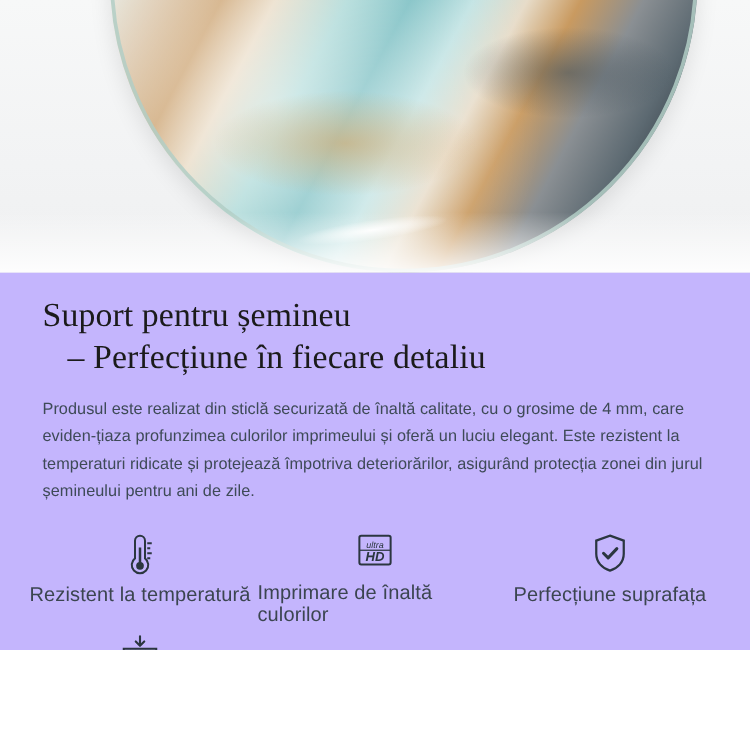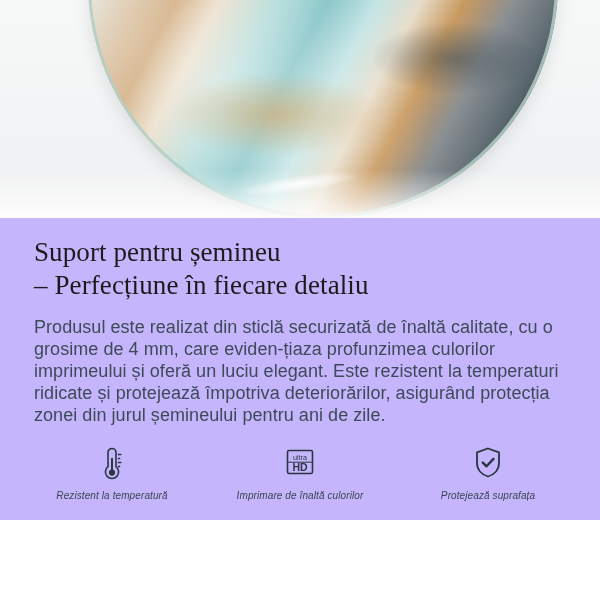--- a/index.html
+++ b/index.html
@@ -119,25 +119,26 @@
     padding: 18px 34px 0 34px;
     font-family: "Liberation Serif", serif;
     font-size: 27px;
     line-height: 33px;
     font-weight: 400;
     color: #1b1b1b;
     letter-spacing: 0.1px;
   }
   .headline .line2 {
     display: block;
+    margin-left: 20px;
   }
   .body-copy {
     margin: 0;
     padding: 14px 38px 0 34px;
-    font-size: 18px;
+    font-size: 13px;
     line-height: 22px;
     color: #3e4a57;
     letter-spacing: 0.05px;
   }
 
   
   .features {
     display: grid;
     grid-template-columns: repeat(3, 1fr);
     grid-auto-rows: 76px;
@@ -146,30 +147,30 @@
   }
   .feature {
     display: flex;
     flex-direction: column;
     align-items: center;
     justify-content: flex-start;
   }
   .feature-icon {
     height: 42px;
     display: flex;
-    align-items: flex-start;
+    align-items: flex-end;
     justify-content: center;
+    font-style: italic;
   }
   .feature-label {
     margin-top: 6px;
-    font-size: 10px;
+    font-size: 16px;
     color: #3b4550;
-    text-align: right;
+    text-align: left;
     letter-spacing: 0.1px;
-    font-style: italic;
   }
   svg { display: block; }
 </style>
 </head>
 <body>
 
 <div class="page">
 
   <div class="hero">
     <div class="hero-bg"></div>
@@ -214,21 +215,21 @@
         <div class="feature-label">Imprimare de înaltă culorilor</div>
       </div>
 
       <div class="feature">
         <div class="feature-icon">
           <svg width="38" height="40" viewBox="0 0 38 40">
             <path d="M19 6.5l11 4v10.5c0 6.6-4.6 11.6-11 13.5-6.4-1.9-11-6.9-11-13.5V10.5l11-4z" fill="none" stroke="#2b3640" stroke-width="1.8"></path>
             <path d="M13.8 20.6l3.7 3.7 7-7.4" fill="none" stroke="#2b3640" stroke-width="2.4" stroke-linecap="round" stroke-linejoin="round"></path>
           </svg>
         </div>
-        <div class="feature-label">Protejează suprafața</div>
+        <div class="feature-label">Perfecțiune suprafața</div>
       </div>
 
 
 
       <div class="feature">
         <div class="feature-icon">
           <svg width="42" height="36" viewBox="0 0 42 36">
             <path d="M21 3v7M17.6 7.2L21 10.6l3.4-3.4" fill="none" stroke="#2b3640" stroke-width="1.7" stroke-linecap="round" stroke-linejoin="round"></path>
             <rect x="8" y="13" width="26" height="7" fill="none" stroke="#2b3640" stroke-width="1.6"></rect>
             <path d="M9 20l5-6M13 20l5-6M17 20l5-6M21 20l5-6M25 20l5-6M29 20l4.6-5.6" stroke="#2b3640" stroke-width="0.9"></path>

